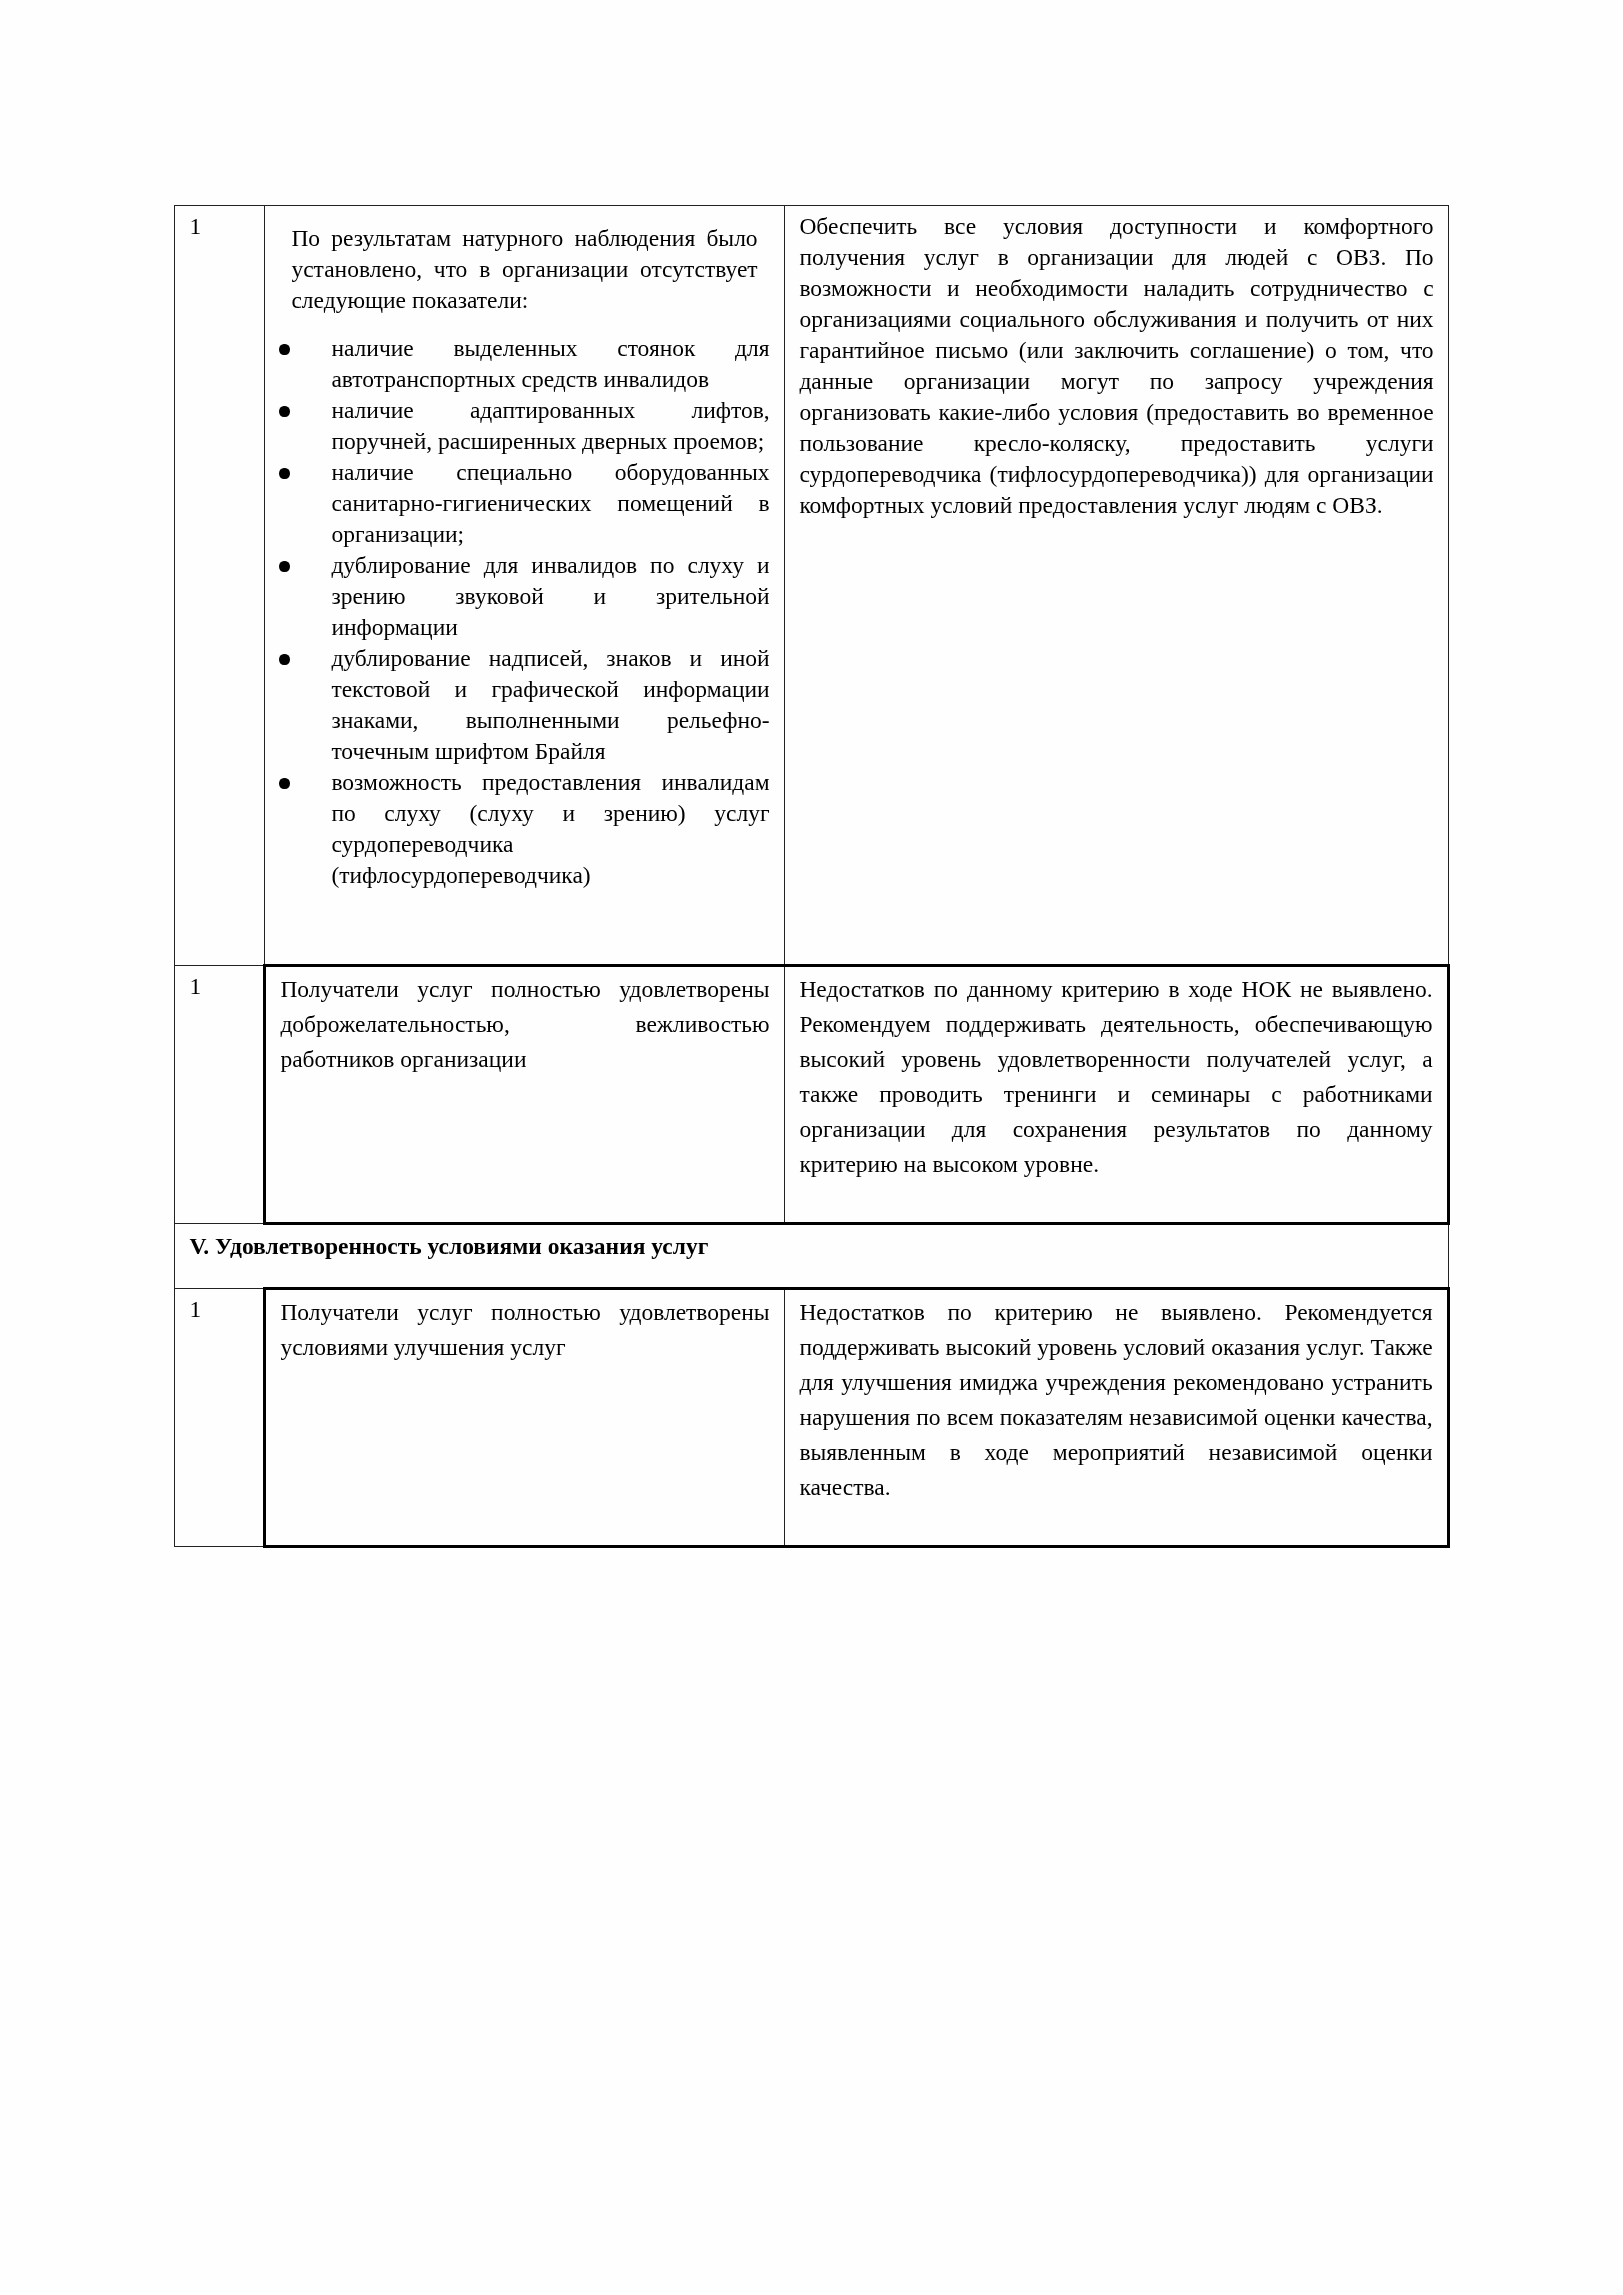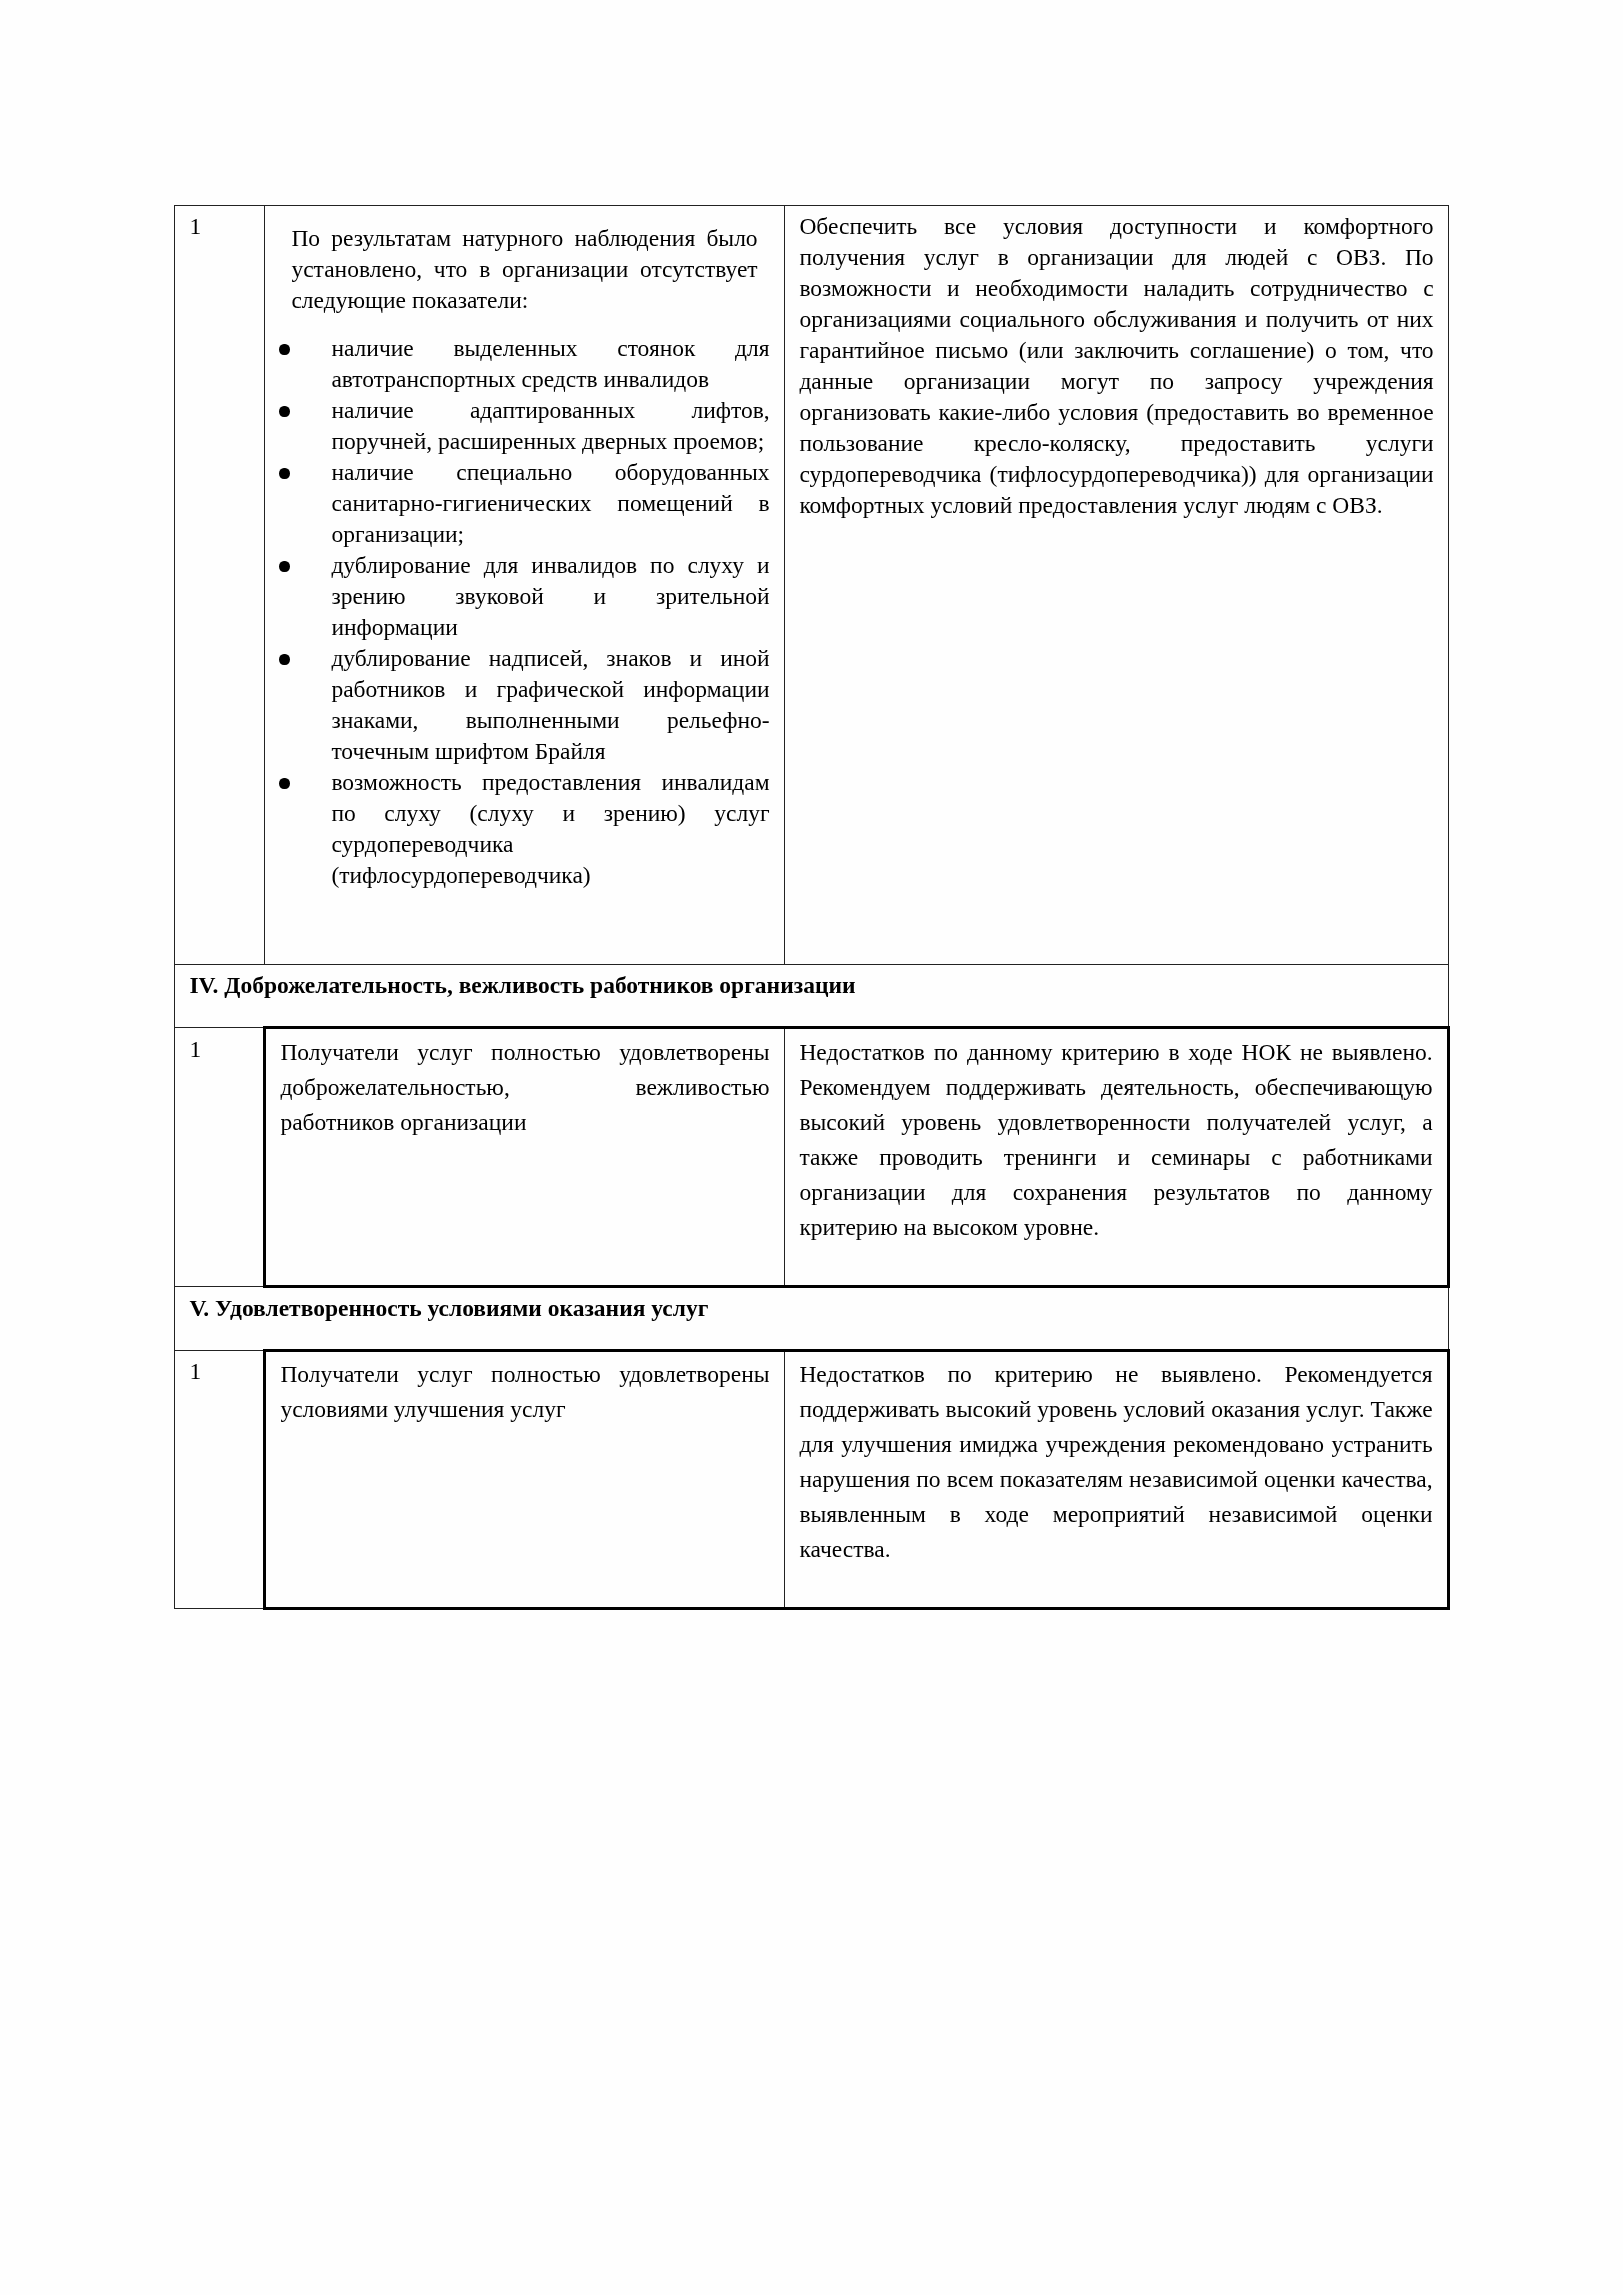--- a/index.html
+++ b/index.html
@@ -48,30 +48,27 @@
     <tbody>
         <tr class="row1">
       <td class="num">1</td>
       <td class="txt finding">
         <p class="intro">По результатам натурного наблюдения было установлено, что в организации отсутствует следующие показатели:</p>
         <ul class="bullets">
           <li><span class="dot"></span><span>наличие выделенных стоянок для автотранспортных средств инвалидов</span></li>
           <li><span class="dot"></span><span>наличие адаптированных лифтов, поручней, расширенных дверных проемов;</span></li>
           <li><span class="dot"></span><span>наличие специально оборудованных санитарно-гигиенических помещений в организации;</span></li>
           <li><span class="dot"></span><span>дублирование для инвалидов по слуху и зрению звуковой и зрительной информации</span></li>
-          <li><span class="dot"></span><span>дублирование надписей, знаков и иной работников и графической информации знаками, выполненными рельефно-точечным шрифтом Брайля</span></li>
+          <li><span class="dot"></span><span>дублирование надписей, знаков и иной текстовой и графической информации знаками, выполненными рельефно-точечным шрифтом Брайля</span></li>
           <li><span class="dot"></span><span>возможность предоставления инвалидам по слуху (слуху и зрению) услуг сурдопереводчика (тифлосурдопереводчика)</span></li>
         </ul>
       </td>
       <td class="txt rec">Обеспечить все условия доступности и комфортного получения услуг в организации для людей с ОВЗ. По возможности и необходимости наладить сотрудничество с организациями социального обслуживания и получить от них гарантийное письмо (или заключить соглашение) о том, что данные организации могут по запросу учреждения организовать какие-либо условия (предоставить во временное пользование кресло-коляску, предоставить услуги сурдопереводчика (тифлосурдопереводчика)) для организации комфортных условий предоставления услуг людям с ОВЗ.</td>
     </tr>
 
-    <tr class="section sec4">
-      <td colspan="3">IV. Доброжелательность, вежливость работников организации</td>
-    </tr>
 
     <tr class="row4 tall">
       <td class="num">1</td>
       <td class="txt finding thick-top thick-bottom thick-left">Получатели услуг полностью удовлетворены доброжелательностью, вежливостью работников организации</td>
       <td class="txt rec thick-top thick-bottom thick-right">Недостатков по данному критерию в ходе НОК не выявлено. Рекомендуем поддерживать деятельность, обеспечивающую высокий уровень удовлетворенности получателей услуг, а также проводить тренинги и семинары с работниками организации для сохранения результатов по данному критерию на высоком уровне.</td>
     </tr>
 
     <tr class="section sec5">
       <td colspan="3">V. Удовлетворенность условиями оказания услуг</td>
     </tr>

